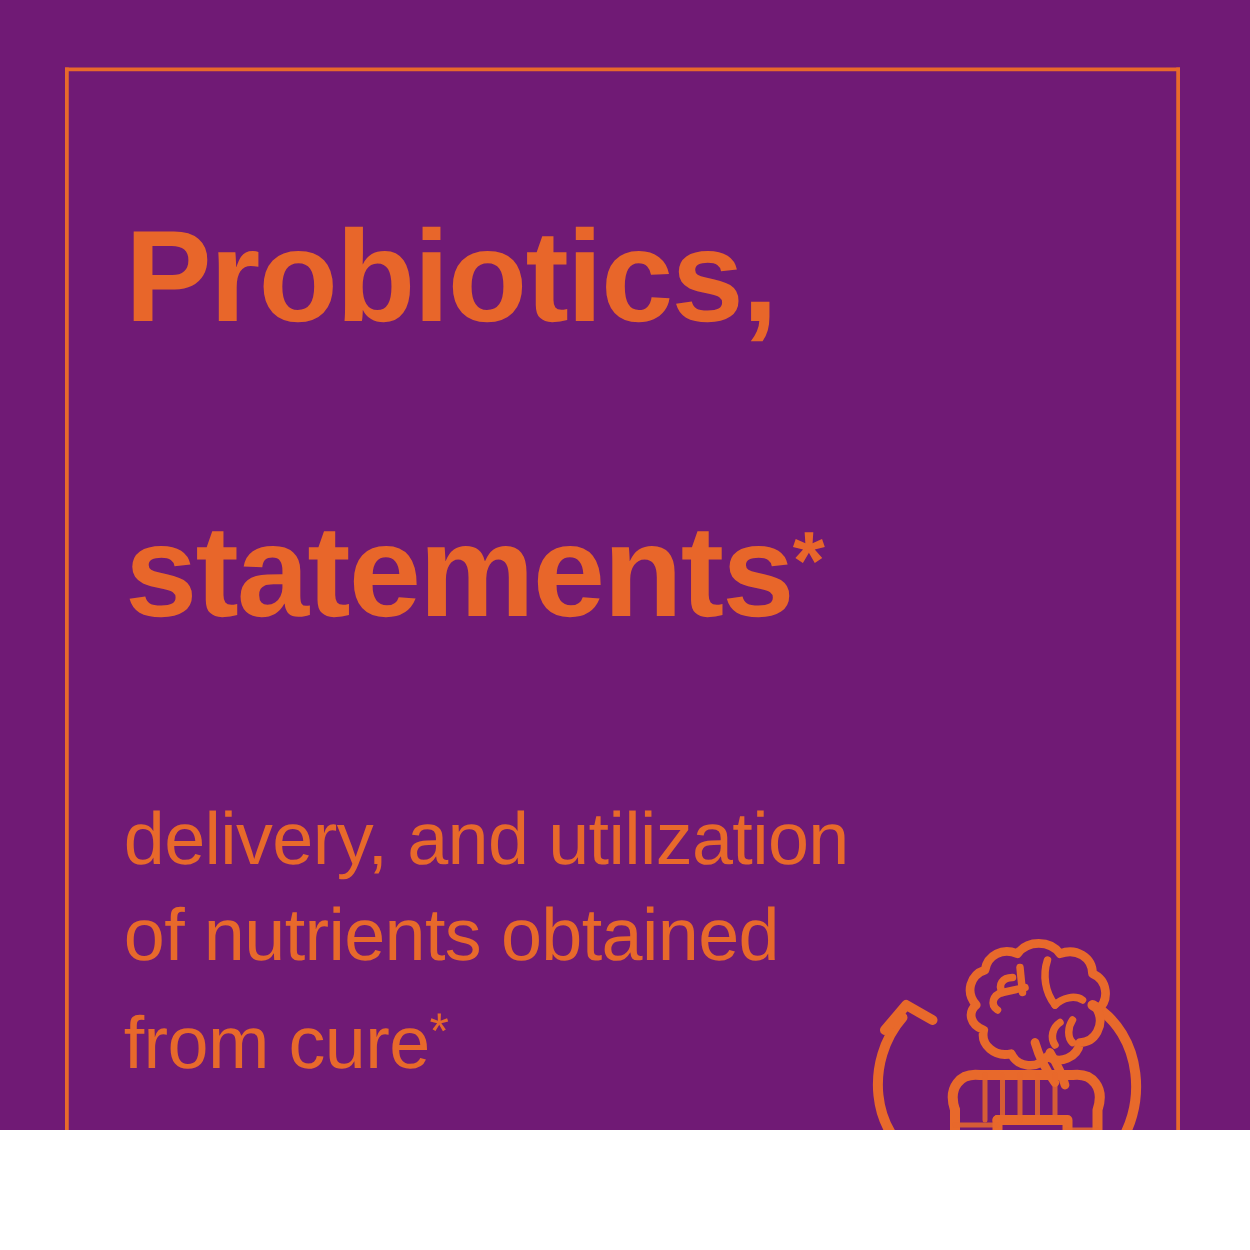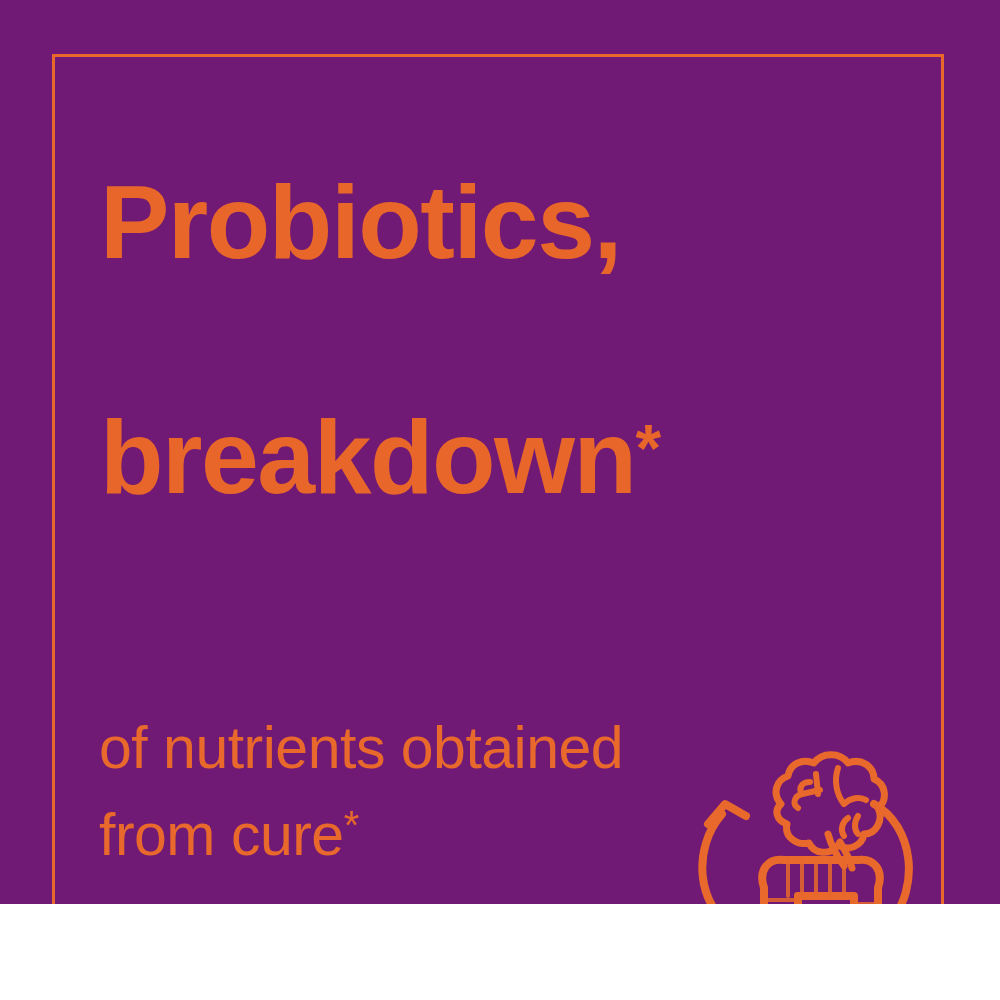--- a/index.html
+++ b/index.html
@@ -103,26 +103,26 @@
 
   <div class="frame-edge" id="frame-top"></div>
   <div class="frame-edge" id="frame-left"></div>
   <div class="frame-edge" id="frame-right"></div>
   <div class="frame-edge" id="frame-bottom-left"></div>
   <div class="frame-edge" id="frame-bottom-right"></div>
 
   <h1 id="headline">
     <span>Probiotics,</span><br>
     <br>
-    <span>breakdown</span><span class="star">*</span>
+    <span>statements</span><span class="star">*</span>
   </h1>
 
   <p id="subhead">
     <br>
-    <br>
+    <span>delivery, and utilization</span><br>
     <span>of nutrients obtained</span><br>
     <span>from cure</span><span class="star">*</span>
   </p>
 
 
   <div id="gut-brain-icon">
     <svg viewBox="0 0 260 228" xmlns="http://www.w3.org/2000/svg" fill="none" stroke="#E8692B" stroke-width="7" stroke-linecap="round" stroke-linejoin="round">
 
       <g>
         <path d="M 48 190 C 8 170 4 110 34 76" stroke-width="8" fill="none"></path>

